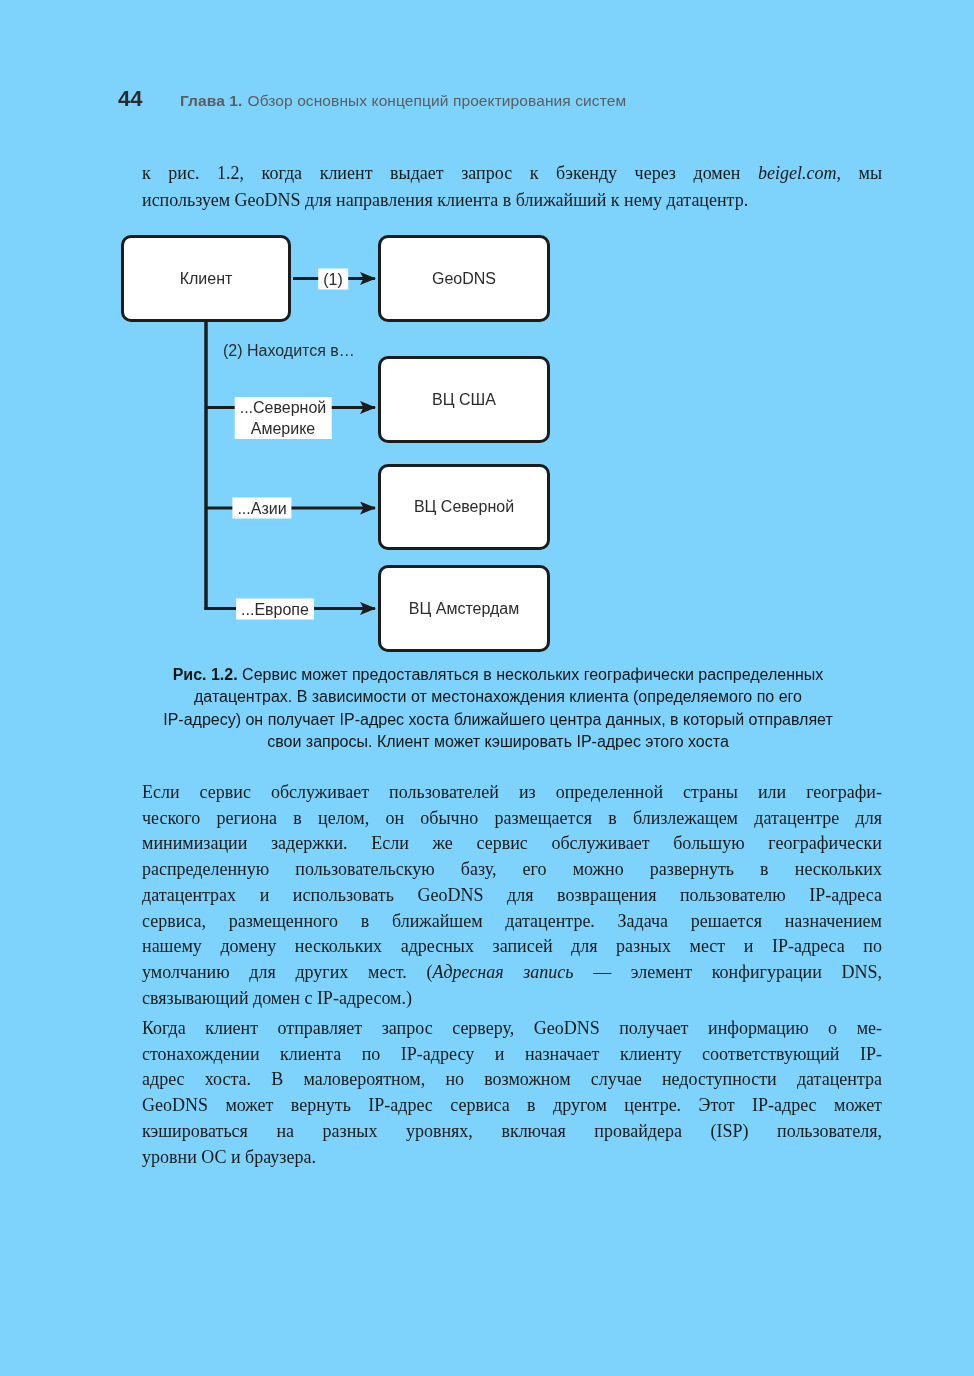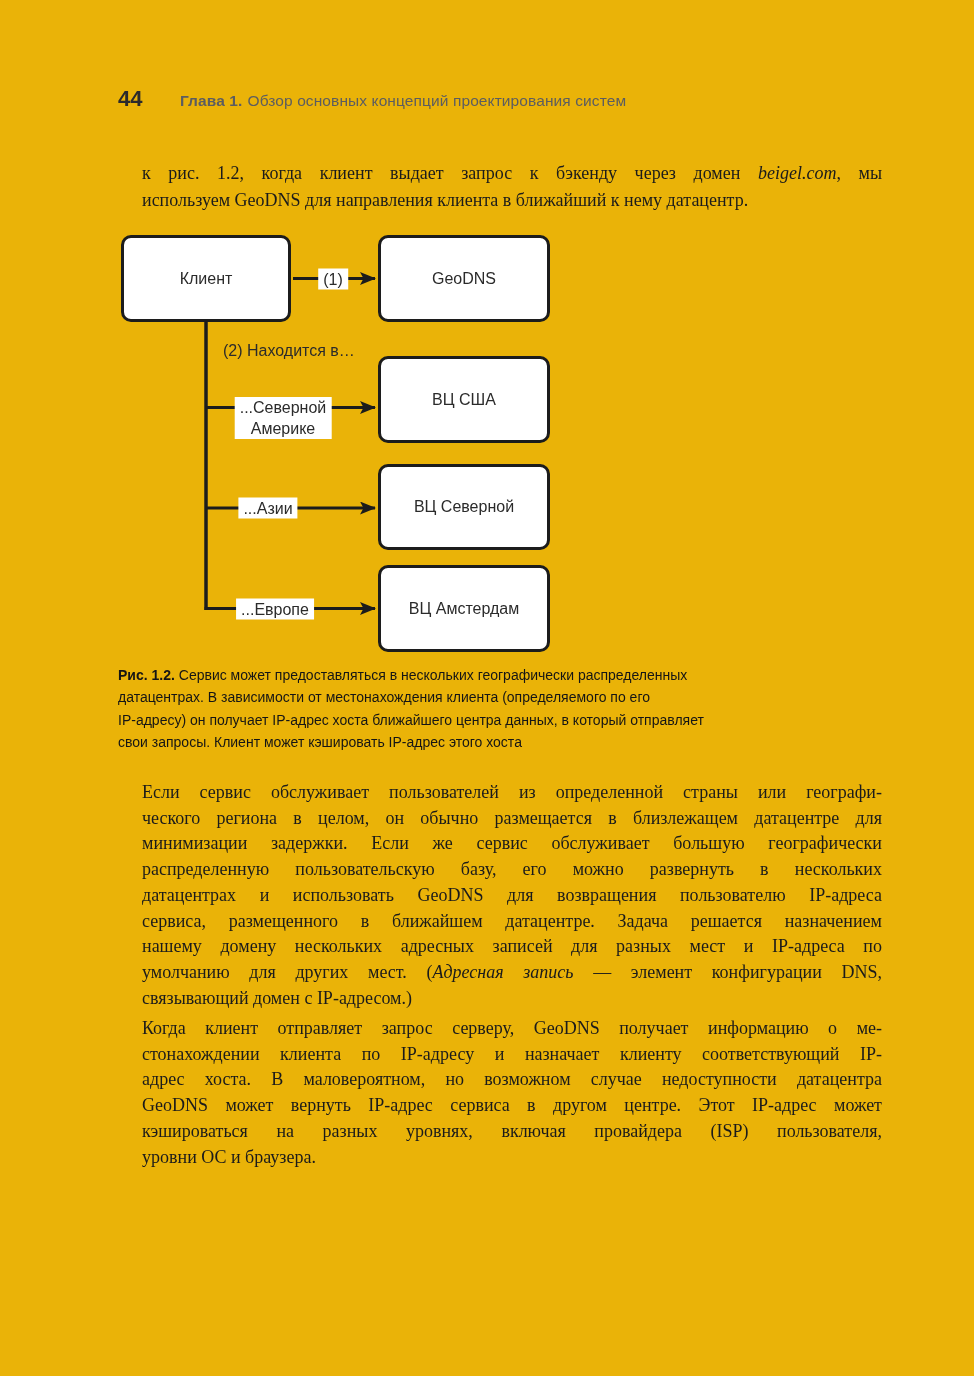--- a/index.html
+++ b/index.html
@@ -1,20 +1,20 @@
 <!DOCTYPE html>
 <html><head>
 <meta charset="utf-8">
 <style>
   html, body { margin: 0; padding: 0; background: #ffffff; }
   .page {
     position: relative;
     width: 974px;
     height: 1376px;
-    background: #eab308;
+    background: #7dd3fc;
     overflow: hidden;
     font-family: "Liberation Sans", sans-serif;
   }
 
   
   .runhead {
     position: absolute;
     left: 118px; top: 86px; width: 740px;
     display: flex; align-items: baseline;
   }
@@ -36,21 +36,21 @@
   .para-geo { top: 780px; line-height: 25.7px; }
   .para-dns { top: 1016px; line-height: 25.7px; }
   .jline { text-align: justify; text-align-last: justify; }
   .pline { text-align: left; }
   .it { font-style: italic; }
 
   
   .caption {
     position: absolute; left: 118px; top: 664px; width: 760px;
     font-family: "Liberation Sans", sans-serif;
-    font-size: 14px; line-height: 22.4px; color: #151515;
+    font-size: 16px; line-height: 22.4px; color: #151515; text-align: center;
   }
   .cap-label { font-weight: bold; }
 
   
   .diagram {
     position: absolute; left: 118px; top: 228px;
     width: 740px; height: 434px;
   }
   .diagram svg { position: absolute; left: 0; top: 0; z-index: 0; }
   .dnode {
@@ -72,21 +72,21 @@
     position: absolute; z-index: 2;
     background: #ffffff;
     font-size: 16px; color: #2b2b2b;
     padding: 0 5px; white-space: nowrap;
     text-align: center; line-height: 21px;
   }
   .label-center { transform: translate(-50%, -50%); }
   .label-step1   { left: 215px; top: 51px; }
   .label-step2   { left: 100px; top: 112px; background: transparent; }
   .label-na      { left: 165px; top: 190px; }
-  .label-asia    { left: 150px; top: 280px; }
+  .label-asia    { left: 144px; top: 280px; }
   .label-europe  { left: 157px; top: 381px; }
 </style>
 </head>
 <body>
 
 <div class="page">
 
   <div class="runhead">
     <span class="pagenum">44</span>
     <span class="chapter"><span class="chapter-label">Глава 1.</span><span>Обзор основных концепций проектирования систем</span></span>

